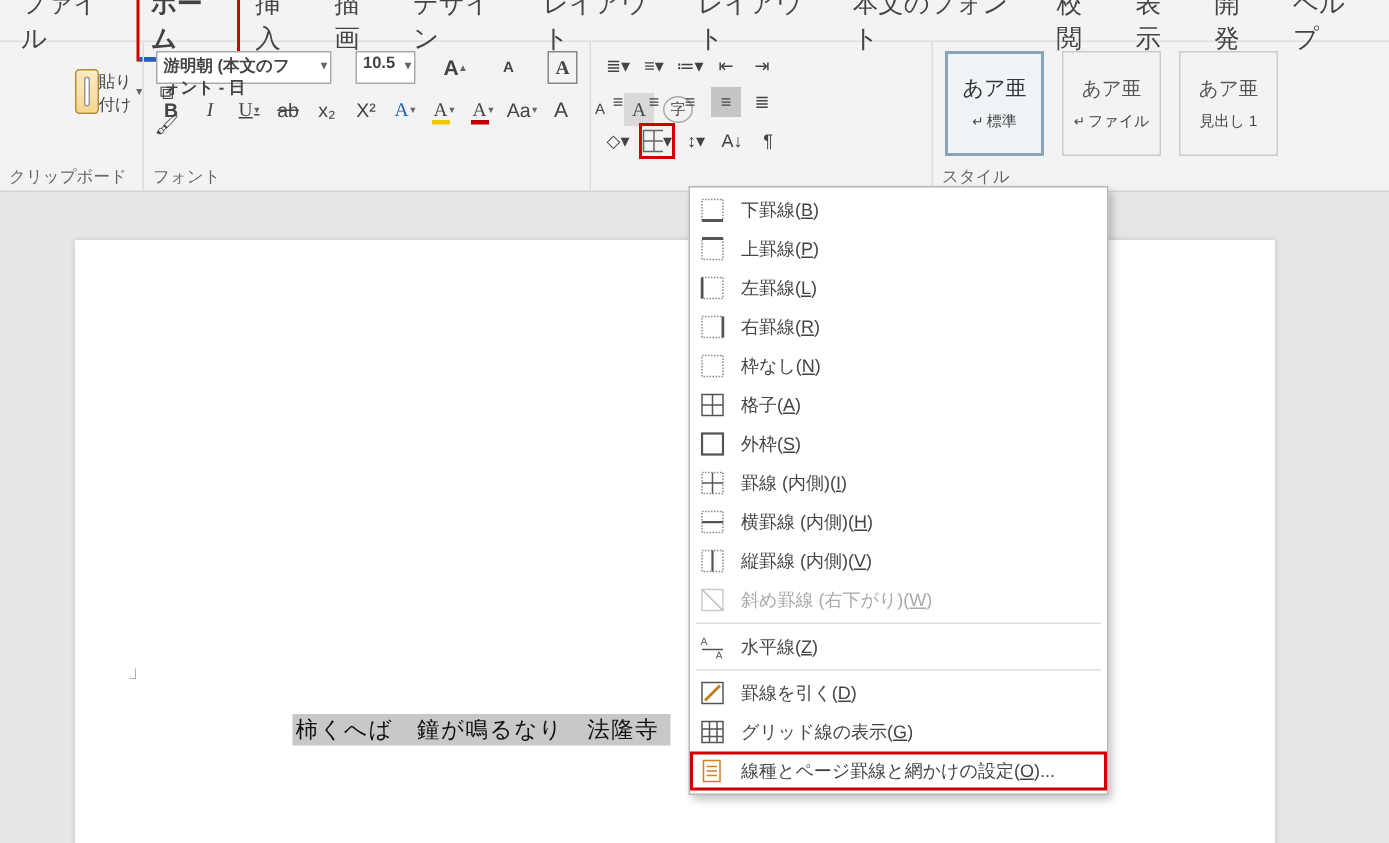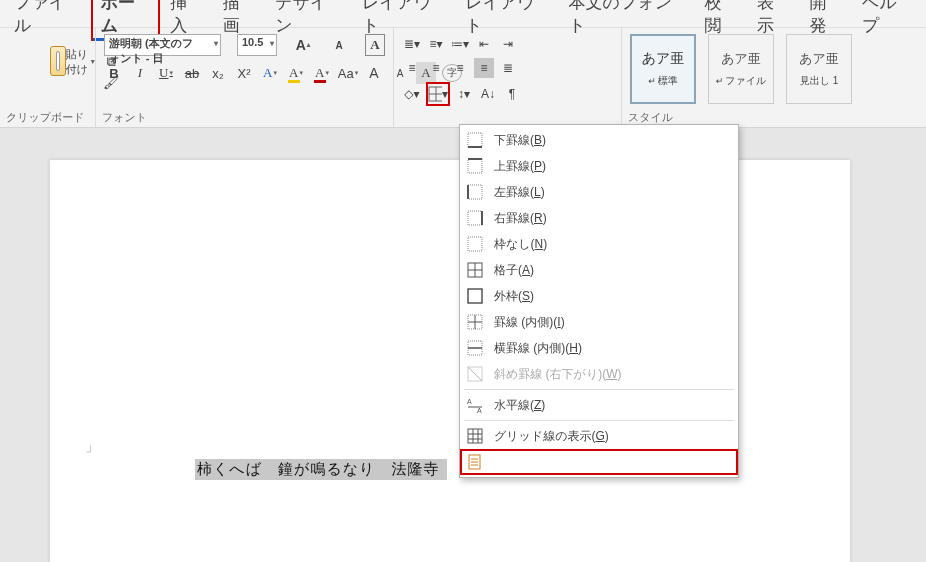--- a/index.html
+++ b/index.html
@@ -50,21 +50,21 @@
 .style-card.sel{border:2px solid #8aa5b8;background:#eef4f8;}
 .style-sample{font-size:14px;color:#333;font-family:serif;}
 .style-sample2{font-size:13px;color:#555;font-family:serif;}
 .style-subl{font-size:10px;margin-top:6px;}
 .style-corner{font-size:9px;margin-right:2px;}
 
 
 .doc-area{position:absolute;top:128px;left:0;right:0;bottom:0;background:#e6e6e6;}
 .page{position:absolute;left:50px;top:32px;width:800px;height:600px;background:#fff;box-shadow:0 0 4px rgba(0,0,0,0.15);}
 .cursor-mark{position:absolute;left:85px;top:310px;font-size:14px;color:#999;}
-.sel-text{position:absolute;left:195px;top:331px;font-size:15px;padding:1px 8px 1px 2px;background:#c8c8c8;color:#111;font-family:"Yu Mincho","游明朝",serif;letter-spacing:1px;}
+.sel-text{position:absolute;left:195px;top:348px;font-size:15px;padding:1px 8px 1px 2px;background:#c8c8c8;color:#111;font-family:"Yu Mincho","游明朝",serif;letter-spacing:1px;}
 
 
 .dropdown{position:absolute;left:459px;top:124px;width:280px;background:#fff;border:1px solid #b5b5b5;box-shadow:2px 3px 6px rgba(0,0,0,0.25);z-index:100;padding:2px 0;}
 .dd-item{display:flex;align-items:center;height:26px;padding:0 10px 0 6px;cursor:pointer;font-size:12px;gap:10px;}
 .dd-item.disabled{color:#aaa;cursor:default;}
 .dd-item.highlight{outline:2px solid #d00000;outline-offset:-2px;}
 .dd-icon{width:18px;height:18px;display:flex;align-items:center;justify-content:center;flex-shrink:0;}
 .dd-icon svg{display:block;}
 .dd-sep{height:1px;background:#ddd;margin:2px 4px;}
 
@@ -289,20 +289,29 @@
     </div>
     <div class="dd-item">
       <span class="dd-icon">
         <svg width="16" height="16">
           <rect x="1" y="1" width="14" height="14" fill="none" stroke="#888" stroke-dasharray="1 1"></rect>
           <line x1="1" y1="8" x2="15" y2="8" stroke="#555" stroke-width="1.5"></line>
         </svg>
       </span>
       <span>横罫線 (内側)(<span class="accel">H</span>)</span>
     </div>
+    <div class="dd-item">
+      <span class="dd-icon">
+        <svg width="16" height="16">
+          <rect x="1" y="1" width="14" height="14" fill="none" stroke="#888" stroke-dasharray="1 1"></rect>
+          <line x1="8" y1="1" x2="8" y2="15" stroke="#555" stroke-width="1.5"></line>
+        </svg>
+      </span>
+      <span>縦罫線 (内側)(<span class="accel">V</span>)</span>
+    </div>
     <div class="dd-item disabled">
       <span class="dd-icon">
         <svg width="16" height="16">
           <rect x="1" y="1" width="14" height="14" fill="none" stroke="#ccc"></rect>
           <line x1="1" y1="1" x2="15" y2="15" stroke="#bbb"></line>
         </svg>
       </span>
       <span>斜め罫線 (右下がり)(<span class="accel">W</span>)</span>
     </div>
     <div class="dd-sep"></div>
@@ -310,20 +319,29 @@
       <span class="dd-icon">
         <svg width="16" height="16">
           <text x="0" y="7" font-size="7" fill="#555">A</text>
           <line x1="1" y1="10" x2="15" y2="10" stroke="#555"></line>
           <text x="10" y="16" font-size="7" fill="#555">A</text>
         </svg>
       </span>
       <span>水平線(<span class="accel">Z</span>)</span>
     </div>
     <div class="dd-sep"></div>
+    <div class="dd-item">
+      <span class="dd-icon">
+        <svg width="16" height="16">
+          <rect x="1" y="1" width="14" height="14" fill="none" stroke="#555"></rect>
+          <line x1="3" y1="13" x2="13" y2="3" stroke="#c08020" stroke-width="2"></line>
+        </svg>
+      </span>
+      <span>罫線を引く(<span class="accel">D</span>)</span>
+    </div>
     <div class="dd-item">
       <span class="dd-icon">
         <svg width="16" height="16">
           <rect x="1" y="1" width="14" height="14" fill="none" stroke="#555"></rect>
           <line x1="6" y1="1" x2="6" y2="15" stroke="#555"></line>
           <line x1="11" y1="1" x2="11" y2="15" stroke="#555"></line>
           <line x1="1" y1="6" x2="15" y2="6" stroke="#555"></line>
           <line x1="1" y1="11" x2="15" y2="11" stroke="#555"></line>
         </svg>
       </span>
@@ -331,14 +349,15 @@
     </div>
     <div class="dd-item highlight">
       <span class="dd-icon">
         <svg width="16" height="16">
           <rect x="2" y="1" width="11" height="14" fill="none" stroke="#d08020"></rect>
           <line x1="4" y1="5" x2="11" y2="5" stroke="#d08020"></line>
           <line x1="4" y1="8" x2="11" y2="8" stroke="#d08020"></line>
           <line x1="4" y1="11" x2="11" y2="11" stroke="#d08020"></line>
         </svg>
       </span>
+      <span>線種とページ罫線と網かけの設定(<span class="accel">O</span>)...</span>
     </div>
   </div>
 
 </body></html>

